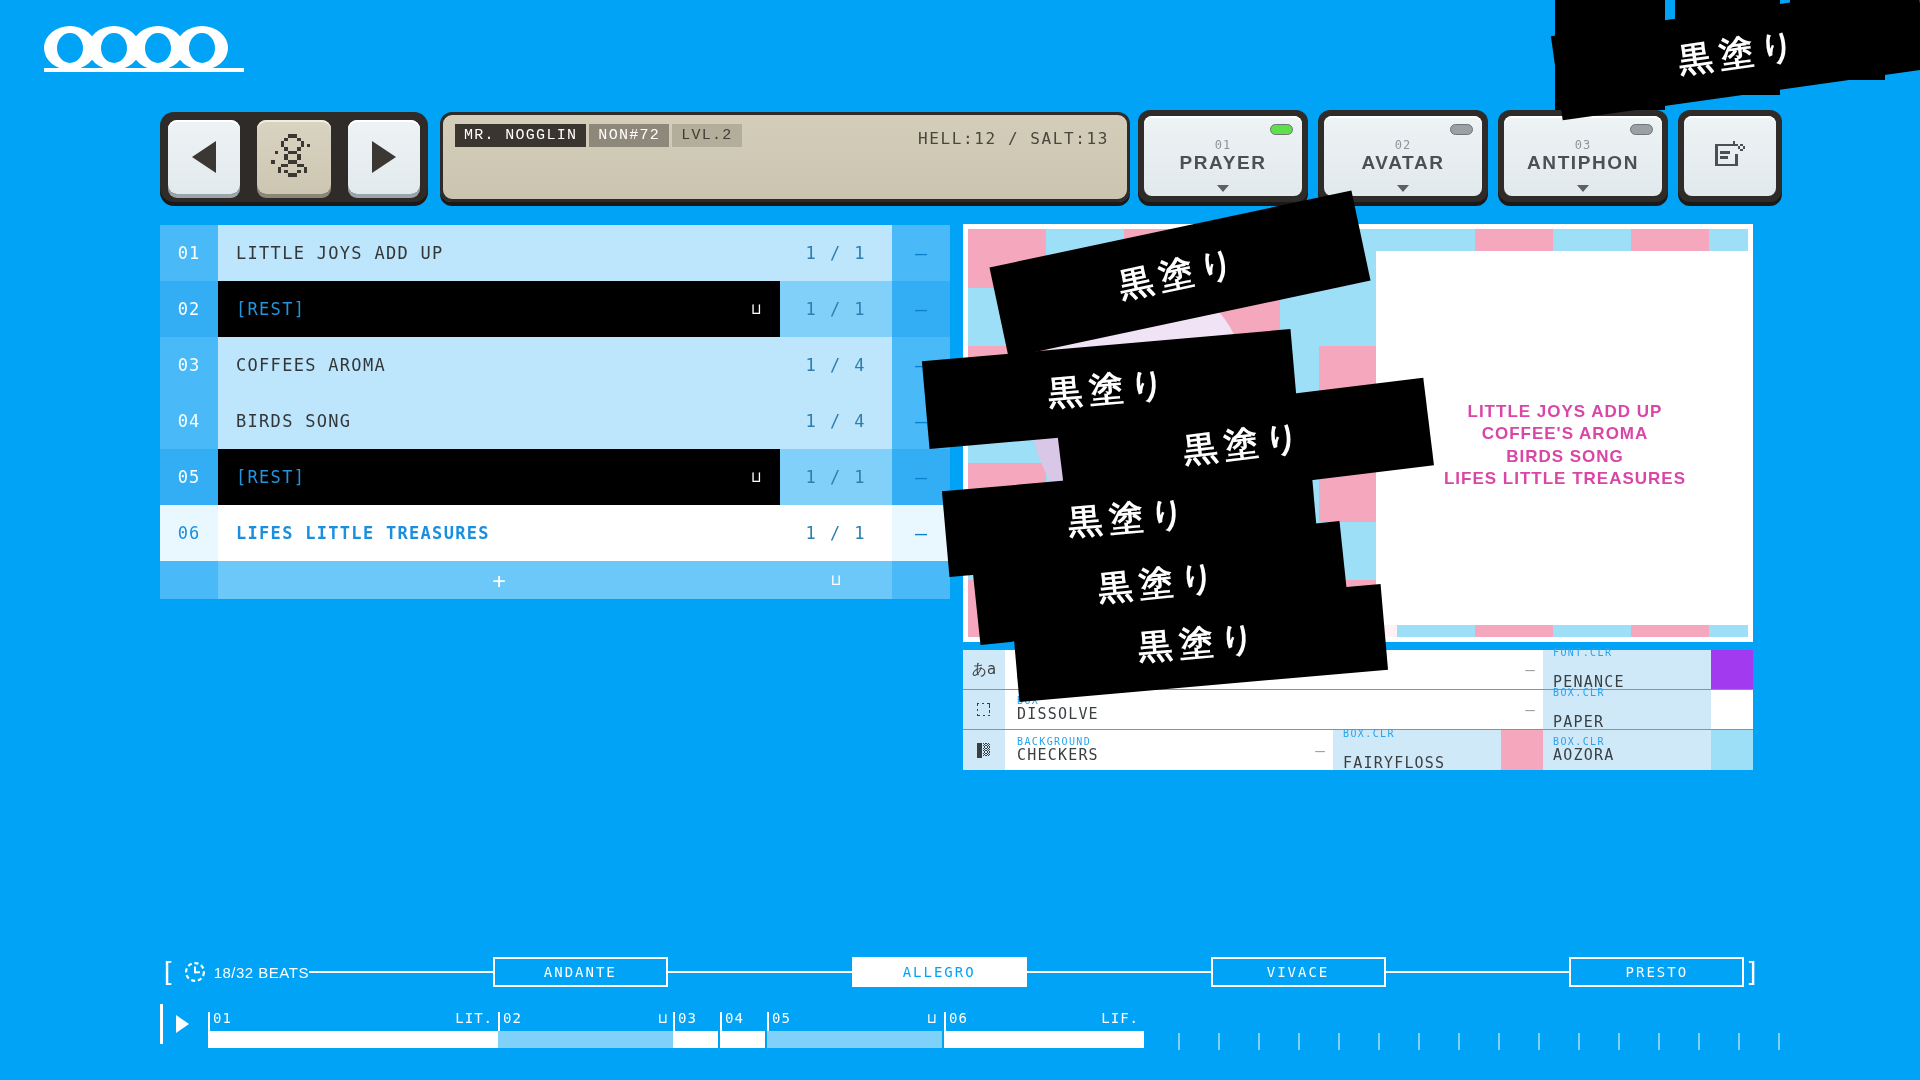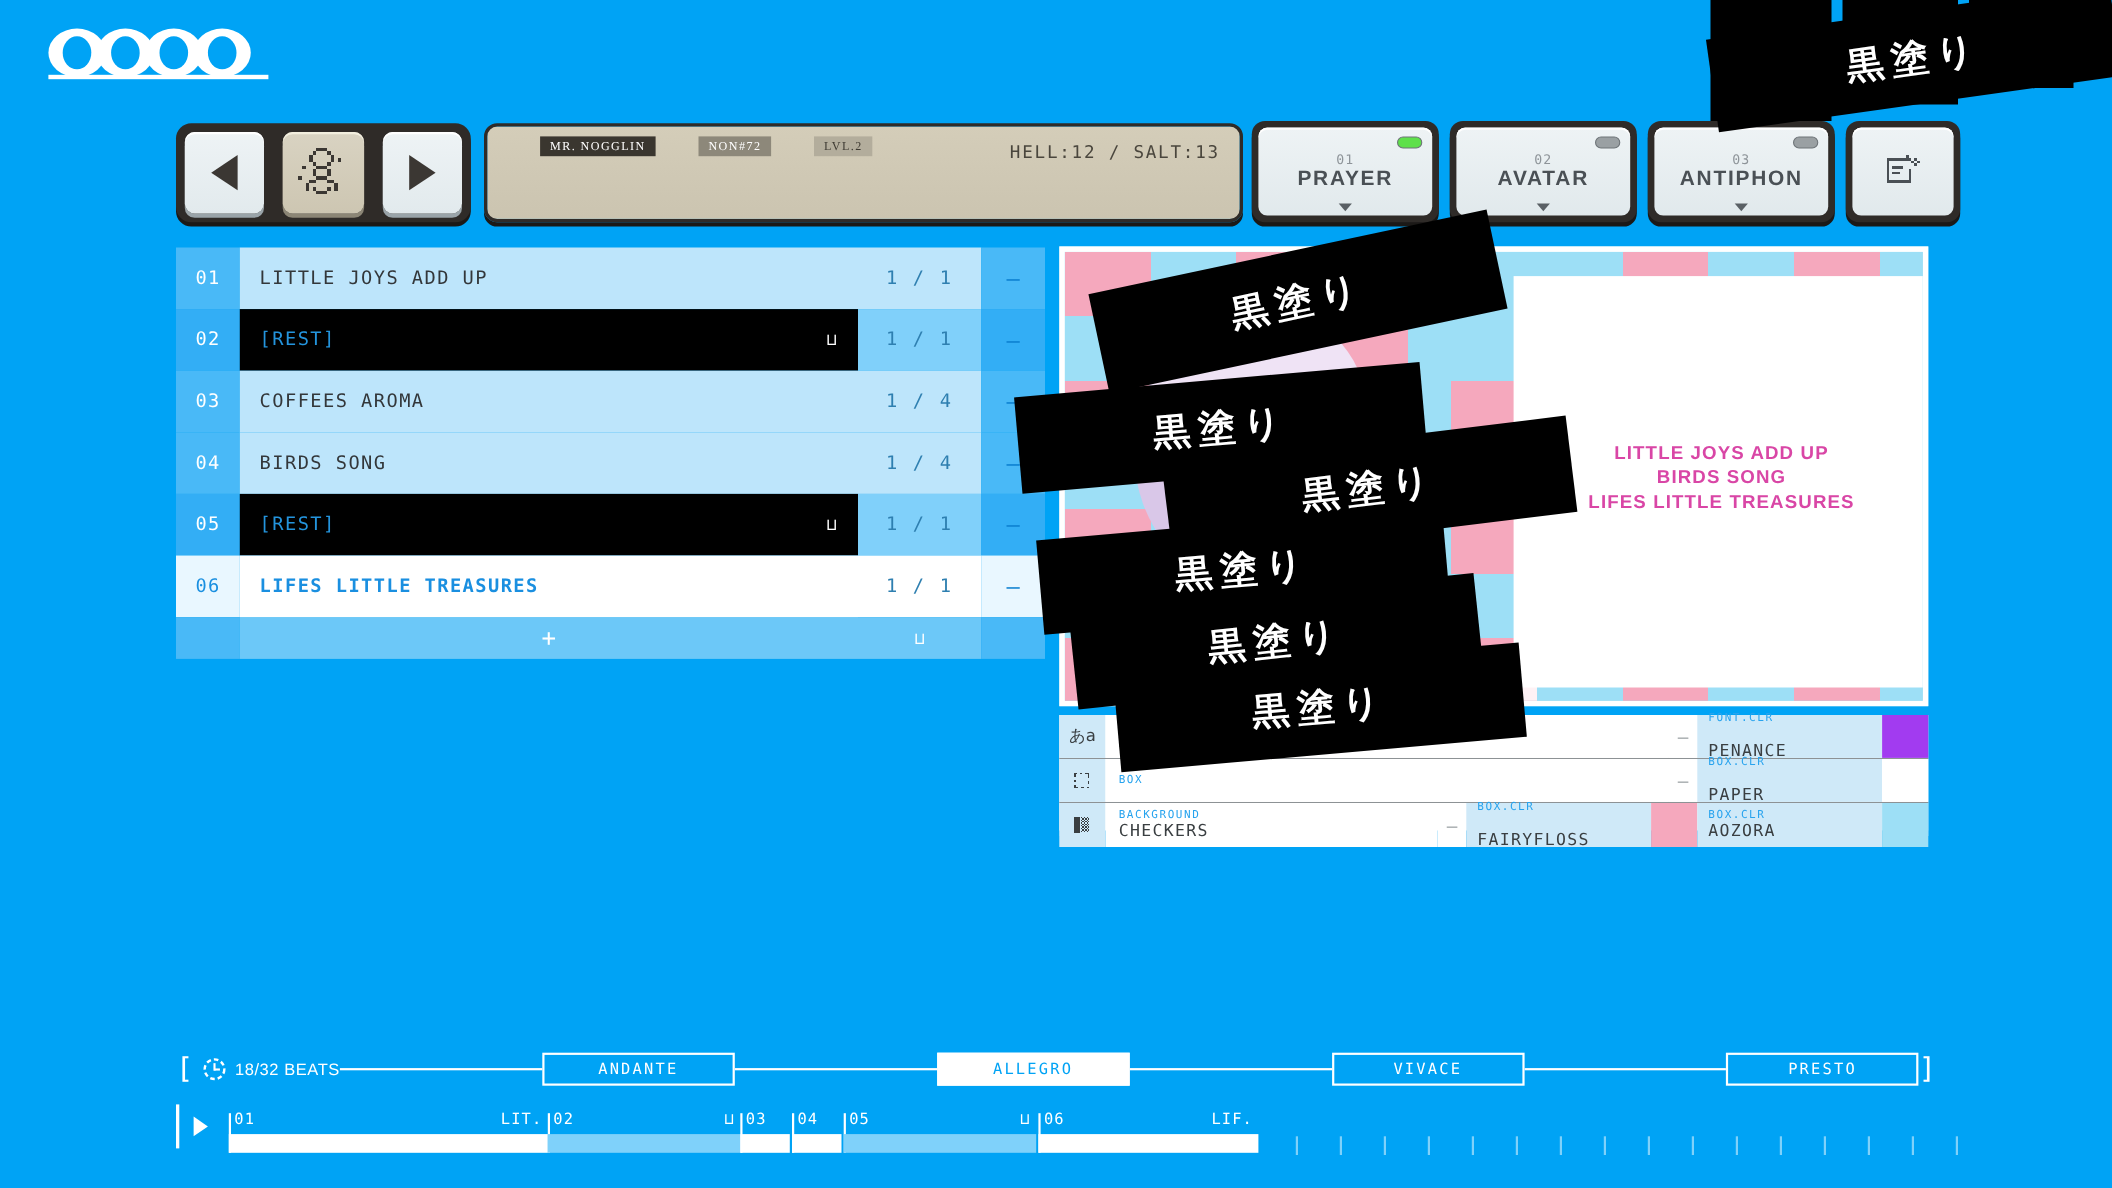--- a/index.html
+++ b/index.html
@@ -44,22 +44,22 @@
 
   
   .dialogue {
     position:absolute; left:440px; top:112px; width:690px; height:90px;
     background:linear-gradient(#d4cdb9,#cbc4b0);
     border:3px solid #2f2b28; border-radius:12px;
     box-shadow:0 4px 0 #1b1917;
     padding:9px 12px;
   }
   .dlg-tags { display:flex; gap:3px; }
-  .tag { font-size:11px; letter-spacing:1.3px; padding:3px 9px; color:#fff;
-         font-family:Liberation Serif, serif;margin-left:36px; }
+  .tag { font-size:15px; letter-spacing:1.3px; padding:3px 9px; color:#fff;
+         font-family:Liberation Mono, monospace; }
   .tag.k1 { background:#3a362f; }
   .tag.k2 { background:#8d887a; }
   .tag.k3 { background:#b3ad9c; color:#3f3b33; }
   .dlg-meta {
     position:absolute; right:18px; top:14px;
     font-size:16px; letter-spacing:1.6px; color:#4a463d;
   }
   .dlg-line {
     margin-top:14px; text-align:center;
     font-size:17px; letter-spacing:0.6px; color:#3c382f;
@@ -409,20 +409,21 @@
       <ellipse cx="50" cy="40" rx="30" ry="28" fill="#efe3f5"></ellipse>
       <circle cx="38" cy="40" r="4" fill="#3b3733"></circle>
       <circle cx="62" cy="40" r="4" fill="#3b3733"></circle>
       <path d="M40 55 Q50 63 60 55" stroke="#3b3733" stroke-width="2.5" fill="none"></path>
       <rect x="28" y="74" width="44" height="20" fill="#e3cf9a"></rect>
     </svg>
 
     <div class="paper">
       <div class="paper-txt">
         <div>LITTLE JOYS ADD UP</div>
+        <div>COFFEE'S AROMA</div>
         <div>BIRDS SONG</div>
         <div>LIFES LITTLE TREASURES</div>
       </div>
     </div>
   </div>
 
   <div class="settings">
     <div class="srow">
       <div class="s-icon">
         <span style="font-size:15px;color:#3a3f42;font-family:'DejaVu Sans',sans-serif;">あa</span>
@@ -452,20 +453,21 @@
             <rect x="2" y="11" width="1" height="2"></rect>
               <rect x="2" y="12" width="3" height="1"></rect>
             <rect x="7" y="12" width="2" height="1"></rect>
               <rect x="11" y="12" width="2" height="1"></rect>
             <rect x="12" y="8" width="1" height="2"></rect>
           </g>
         </svg>
       </div>
       <div class="s-main">
         <span class="s-lab">BOX</span>
+        <span class="s-val">DISSOLVE</span>
       </div>
       <div class="s-dash">—</div>
       <div class="s-side">
         <span class="s-lab">BOX.CLR</span>
         <span class="s-val">PAPER</span>
       </div>
       <div class="s-swatch" style="background:#ffffff"></div>
     </div>
 
     <div class="srow">

